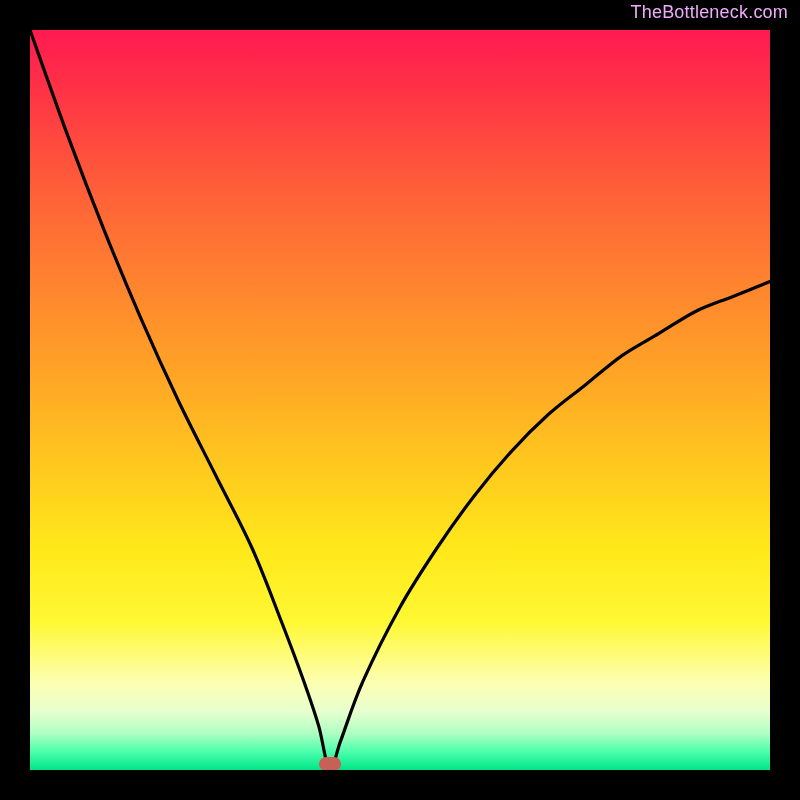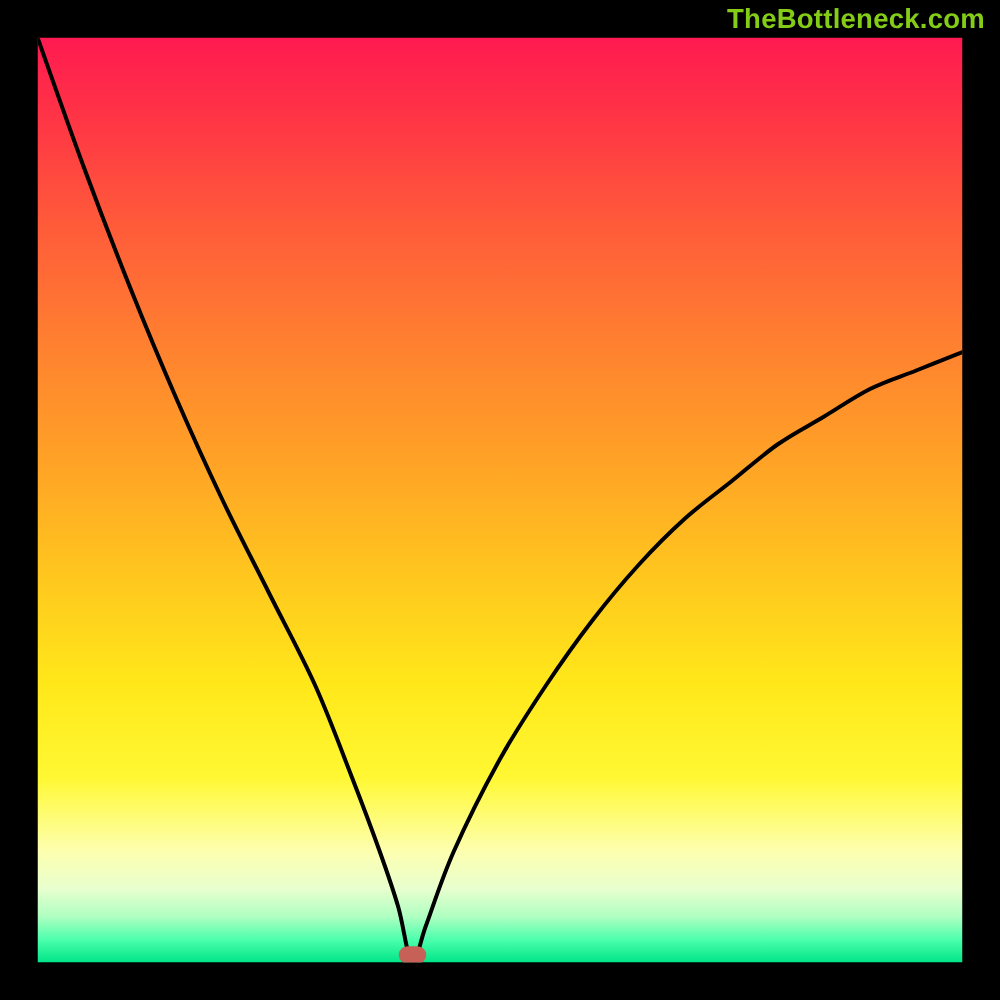--- a/index.html
+++ b/index.html
@@ -14,23 +14,23 @@
   .frame {
     position: relative;
     width: 800px;
     height: 800px;
     background: #000;
   }
   .watermark {
     position: absolute;
     top: 2px;
     right: 12px;
-    color: #84cc16;
-    font-size: 22px;
-    font-weight: 700;
+    color: #f0abfc;
+    font-size: 18px;
+    font-weight: 400;
     letter-spacing: 0.2px;
     z-index: 5;
   }
   .plot-area {
     position: absolute;
     left: 30px;
     top: 30px;
     width: 740px;
     height: 740px;
     overflow: hidden;

